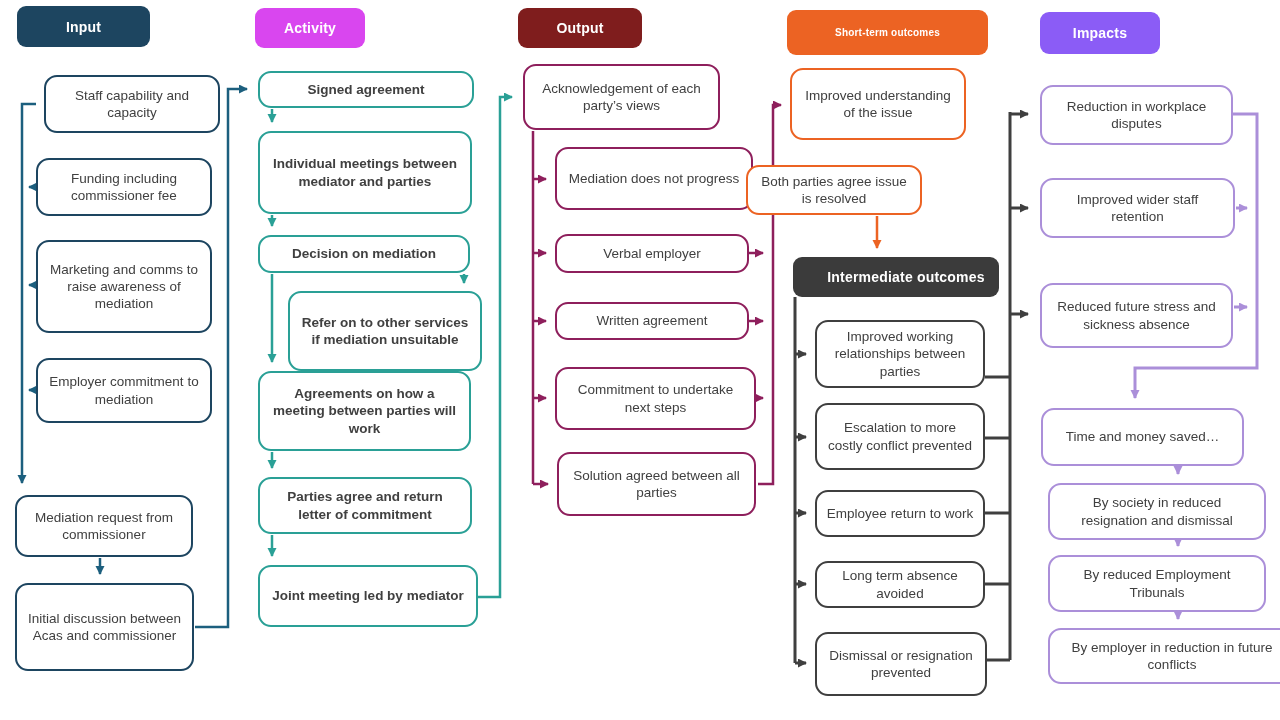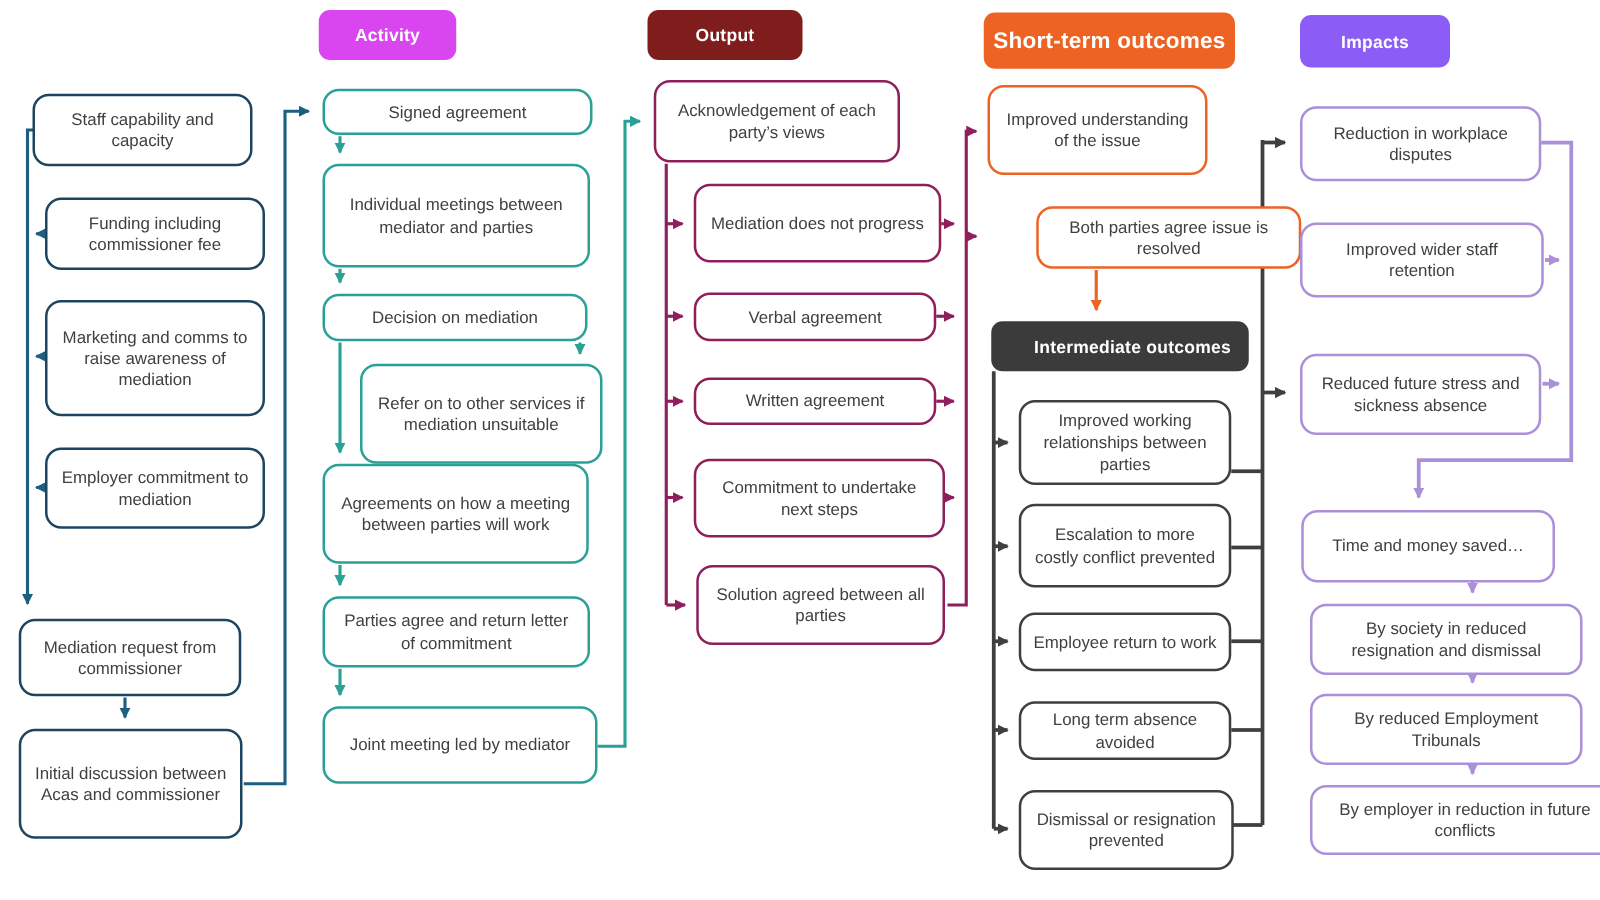--- a/index.html
+++ b/index.html
@@ -8,30 +8,30 @@
     font-family:"Liberation Sans", sans-serif;
   }
   svg.connectors{position:absolute;left:0;top:0;}
   .hdr{
     position:absolute;border-radius:9px;display:flex;align-items:center;justify-content:center;
     color:#ffffff;font-weight:bold;font-size:14px;letter-spacing:.2px;box-sizing:border-box;
   }
   .h-input{background:#1d4560;}
   .h-act{background:#d946ef;}
   .h-out{background:#7f1d1d;}
-  .h-short{background:#ec6323;font-size:18px;}
+  .h-short{background:#ec6323;font-size:10px;}
   .h-int{background:#3b3b3b;padding-left:20px;}
   .h-imp{background:#8b5cf6;}
   .box{
     position:absolute;background:#ffffff;border:2.5px solid #000;border-radius:13px;
     display:flex;align-items:center;justify-content:center;text-align:center;
     color:#404040;font-size:13.5px;line-height:1.28;padding:3px 9px;box-sizing:border-box;
   }
   .b-input{border-color:#1d4560;}
-  .b-act{border-color:#2aa096;}
+  .b-act{border-color:#2aa096;font-weight:bold;}
   .b-out{border-color:#8e1f5c;}
   .b-short{border-color:#ec6323;text-align:center;}
   .b-int{border-color:#3f3f3f;border-width:2.5px;}
   .b-imp{border-color:#ab8fd9;}
 </style>
 </head>
 <body>
 
 <div class="canvas">
 
@@ -116,50 +116,51 @@
     <g stroke="#ab8fd9" stroke-width="3" fill="none">
       <path d="M 1233 114 H 1257 V 368 H 1135 V 398" marker-end="url(#m-purple)"></path>
       <path d="M 1236 208 H 1247" marker-end="url(#m-purple)"></path>
       <path d="M 1234 307 H 1247" marker-end="url(#m-purple)"></path>
       <path d="M 1178 464 V 474" marker-end="url(#m-purple)"></path>
       <path d="M 1178 541 V 546" marker-end="url(#m-purple)"></path>
       <path d="M 1178 609 V 619" marker-end="url(#m-purple)"></path>
     </g>
   </svg>
 
+  <div class="hdr h-input" style="left:17px;top:6px;width:133px;height:41px">Input</div>
   <div class="hdr h-act" style="left:255px;top:8px;width:110px;height:40px">Activity</div>
   <div class="hdr h-out" style="left:518px;top:8px;width:124px;height:40px">Output</div>
   <div class="hdr h-short" style="left:787px;top:10px;width:201px;height:45px">Short-term outcomes</div>
   <div class="hdr h-int" style="left:793px;top:257px;width:206px;height:40px">Intermediate outcomes</div>
   <div class="hdr h-imp" style="left:1040px;top:12px;width:120px;height:42px">Impacts</div>
 
-  <div class="box b-input" style="left:26px;top:75px;width:176px;height:58px">Staff capability and capacity</div>
+  <div class="box b-input" style="left:44px;top:75px;width:176px;height:58px">Staff capability and capacity</div>
   <div class="box b-input" style="left:36px;top:158px;width:176px;height:58px">Funding including commissioner fee</div>
   <div class="box b-input" style="left:36px;top:240px;width:176px;height:93px">Marketing and comms to raise awareness of mediation</div>
   <div class="box b-input" style="left:36px;top:358px;width:176px;height:65px">Employer commitment to mediation</div>
   <div class="box b-input" style="left:15px;top:495px;width:178px;height:62px">Mediation request from commissioner</div>
   <div class="box b-input" style="left:15px;top:583px;width:179px;height:88px">Initial discussion between Acas and commissioner</div>
 
   <div class="box b-act" style="left:258px;top:71px;width:216px;height:37px">Signed agreement</div>
   <div class="box b-act" style="left:258px;top:131px;width:214px;height:83px">Individual meetings between mediator and parties</div>
   <div class="box b-act" style="left:258px;top:235px;width:212px;height:38px">Decision on mediation</div>
   <div class="box b-act" style="left:288px;top:291px;width:194px;height:80px">Refer on to other services if mediation unsuitable</div>
   <div class="box b-act" style="left:258px;top:371px;width:213px;height:80px">Agreements on how a meeting between parties will work</div>
   <div class="box b-act" style="left:258px;top:477px;width:214px;height:57px">Parties agree and return letter of commitment</div>
   <div class="box b-act" style="left:258px;top:565px;width:220px;height:62px">Joint meeting led by mediator</div>
 
   <div class="box b-out" style="left:523px;top:64px;width:197px;height:66px">Acknowledgement of each party’s views</div>
   <div class="box b-out" style="left:555px;top:147px;width:198px;height:63px">Mediation does not progress</div>
-  <div class="box b-out" style="left:555px;top:234px;width:194px;height:39px">Verbal agreement</div>
+  <div class="box b-out" style="left:555px;top:234px;width:194px;height:39px">Verbal employer</div>
   <div class="box b-out" style="left:555px;top:302px;width:194px;height:38px">Written agreement</div>
   <div class="box b-out" style="left:555px;top:367px;width:201px;height:63px">Commitment to undertake next steps</div>
   <div class="box b-out" style="left:557px;top:452px;width:199px;height:64px">Solution agreed between all parties</div>
 
   <div class="box b-short" style="left:790px;top:68px;width:176px;height:72px">Improved understanding of the issue</div>
-  <div class="box b-short" style="left:829px;top:165px;width:212px;height:50px">Both parties agree issue is resolved</div>
+  <div class="box b-short" style="left:746px;top:165px;width:176px;height:50px">Both parties agree issue is resolved</div>
 
   <div class="box b-int" style="left:815px;top:320px;width:170px;height:68px">Improved working relationships between parties</div>
   <div class="box b-int" style="left:815px;top:403px;width:170px;height:67px">Escalation to more costly conflict prevented</div>
   <div class="box b-int" style="left:815px;top:490px;width:170px;height:47px">Employee return to work</div>
   <div class="box b-int" style="left:815px;top:561px;width:170px;height:47px">Long term absence avoided</div>
   <div class="box b-int" style="left:815px;top:632px;width:172px;height:64px">Dismissal or resignation prevented</div>
 
   <div class="box b-imp" style="left:1040px;top:85px;width:193px;height:60px">Reduction in workplace disputes</div>
   <div class="box b-imp" style="left:1040px;top:178px;width:195px;height:60px">Improved wider staff retention</div>
   <div class="box b-imp" style="left:1040px;top:283px;width:193px;height:65px">Reduced future stress and sickness absence</div>

